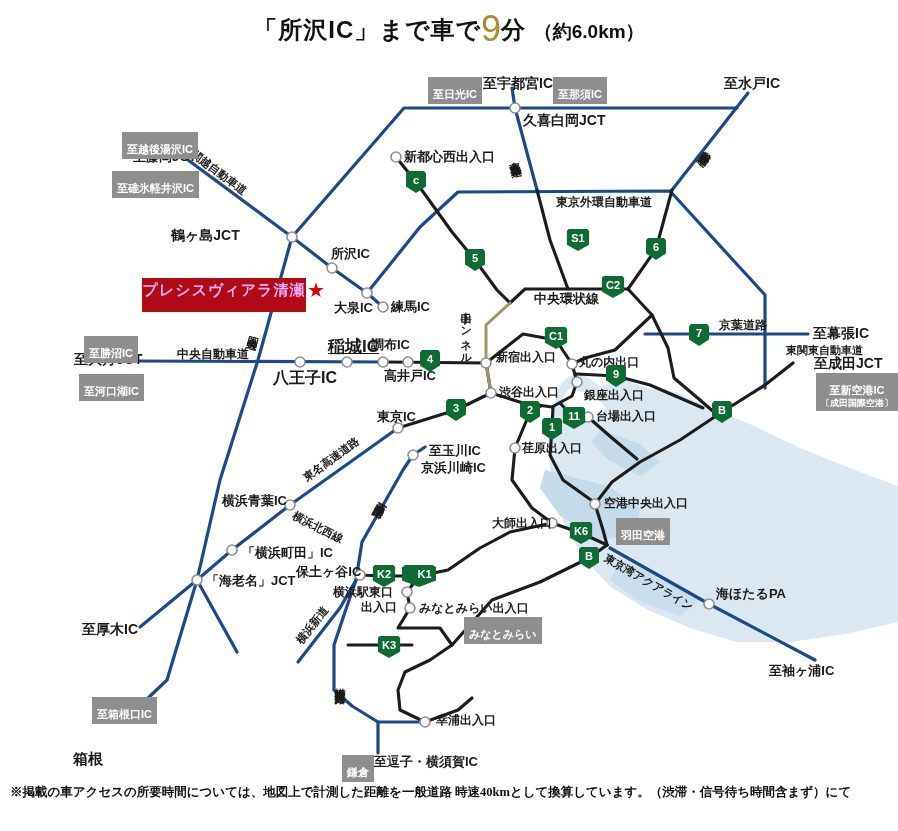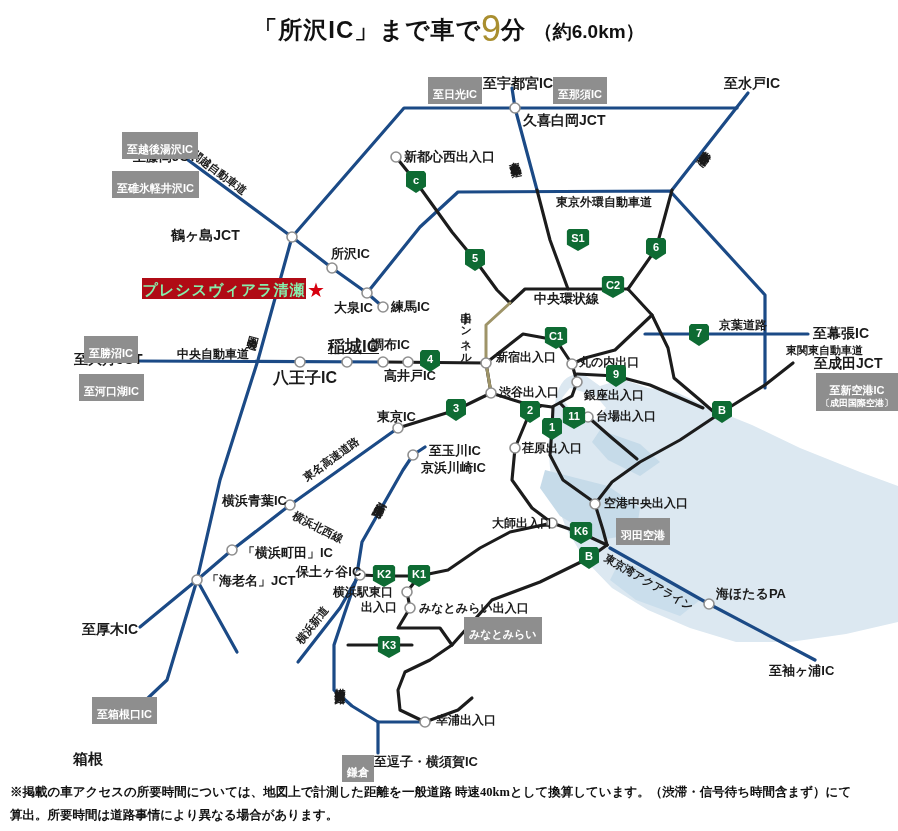--- a/index.html
+++ b/index.html
@@ -19,22 +19,22 @@
   .gbadge .sub{font-size:9px;display:block;}
   .shield{position:absolute;background:#0e6b33;color:#ffffff;font-weight:bold;font-size:11px;
           text-align:center;width:20px;height:22px;line-height:18px;
           clip-path:polygon(50% 100%,0 70%,0 10%,10% 0,90% 0,100% 10%,100% 70%);
           transform:translate(-50%,-50%);}
   .shield.w2{width:23px;}
   #title{position:absolute;left:0;top:8px;width:100%;text-align:center;color:#111;}
   #title .t-main{font-size:24px;font-weight:bold;letter-spacing:1px;}
   #title .t-min{font-size:36px;color:#a98e2f;font-weight:normal;vertical-align:-3px;}
   #title .t-dist{font-size:19px;font-weight:bold;}
-  #property-box{position:absolute;left:142px;top:278px;width:164px;height:21px;background:#b00b15;
-          color:#86efac;font-size:15px;font-weight:bold;text-align:center;line-height:23px;letter-spacing:1px;}
+  #property-box{position:absolute;left:142px;top:278px;width:164px;height:34px;background:#b00b15;
+          color:#f0abfc;font-size:15px;font-weight:bold;text-align:center;line-height:23px;letter-spacing:1px;}
   #property-star{position:absolute;left:307px;top:278px;color:#d6000f;font-size:20px;font-weight:bold;}
   #note{position:absolute;left:10px;top:781px;width:880px;color:#111;
         font-family:"Liberation Serif","DejaVu Serif",serif;font-weight:bold;font-size:12.5px;line-height:1.85;}
 </style>
 </head>
 <body>
 
 <div id="screen">
 
   <div id="title">
@@ -190,29 +190,28 @@
       <div class="shield w2" style="left: 556px; top: 338px;">C1</div>
       <div class="shield" style="left: 699px; top: 335px;">7</div>
       <div class="shield" style="left: 616px; top: 376px;">9</div>
       <div class="shield" style="left: 530px; top: 412px;">2</div>
       <div class="shield w2" style="left: 574px; top: 418px;">11</div>
       <div class="shield" style="left: 552px; top: 429px;">1</div>
       <div class="shield" style="left: 430px; top: 361px;">4</div>
       <div class="shield" style="left: 456px; top: 410px;">3</div>
       <div class="shield" style="left: 722px; top: 412px;">B</div>
       <div class="shield w2" style="left: 384px; top: 576px;">K2</div>
-      <div class="shield w2" style="left: 419px; top: 576px;">K1</div>
+      <div class="shield w2" style="left: 419px; top: 576px; padding-left: 11px;">K1</div>
       <div class="shield w2" style="left: 581px; top: 533px;">K6</div>
       <div class="shield" style="left: 589px; top: 558px;">B</div>
       <div class="shield w2" style="left: 389px; top: 647px;">K3</div>
     </div>
 
   <div id="property-box">
     <span>プレシスヴィアラ清瀬</span>
   </div>
   <div id="property-star">★</div>
 
   <div id="note">
     <div>※掲載の車アクセスの所要時間については、地図上で計測した距離を一般道路 時速40kmとして換算しています。（渋滞・信号待ち時間含まず）にて</div>
-    <div>算出。所要時間は道路事情により異なる場合があります。</div>
   </div>
 
 </div>
 
 </body></html>

